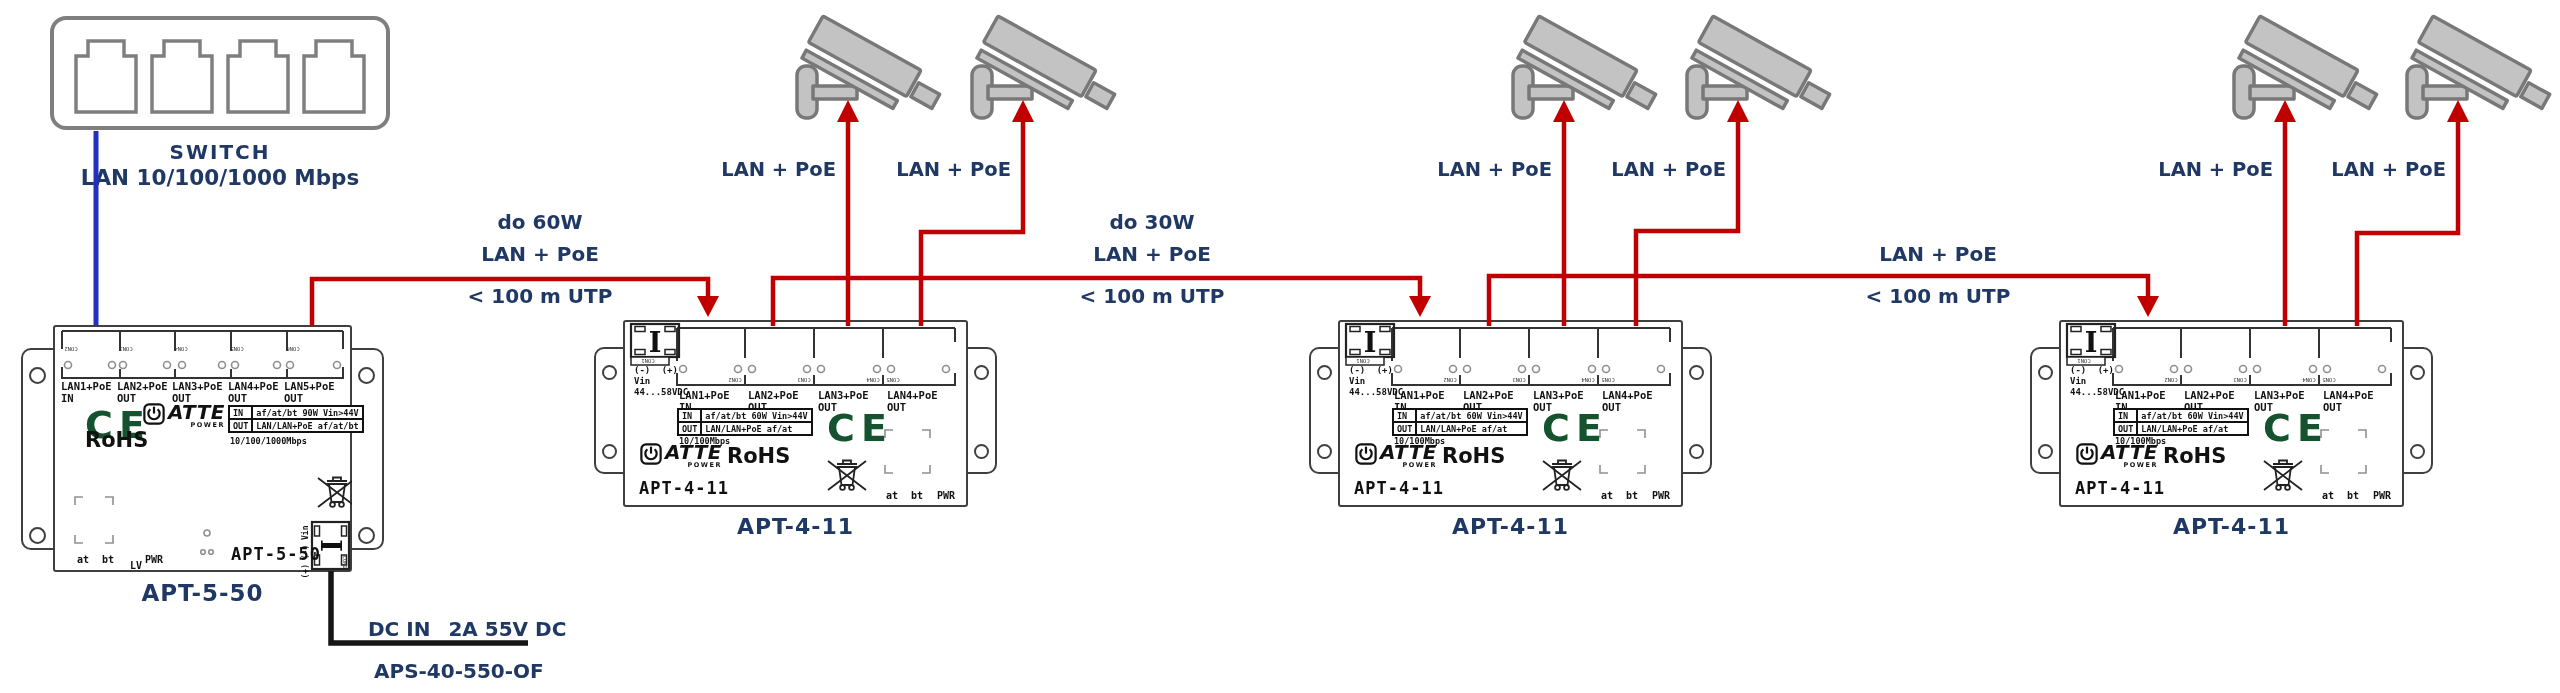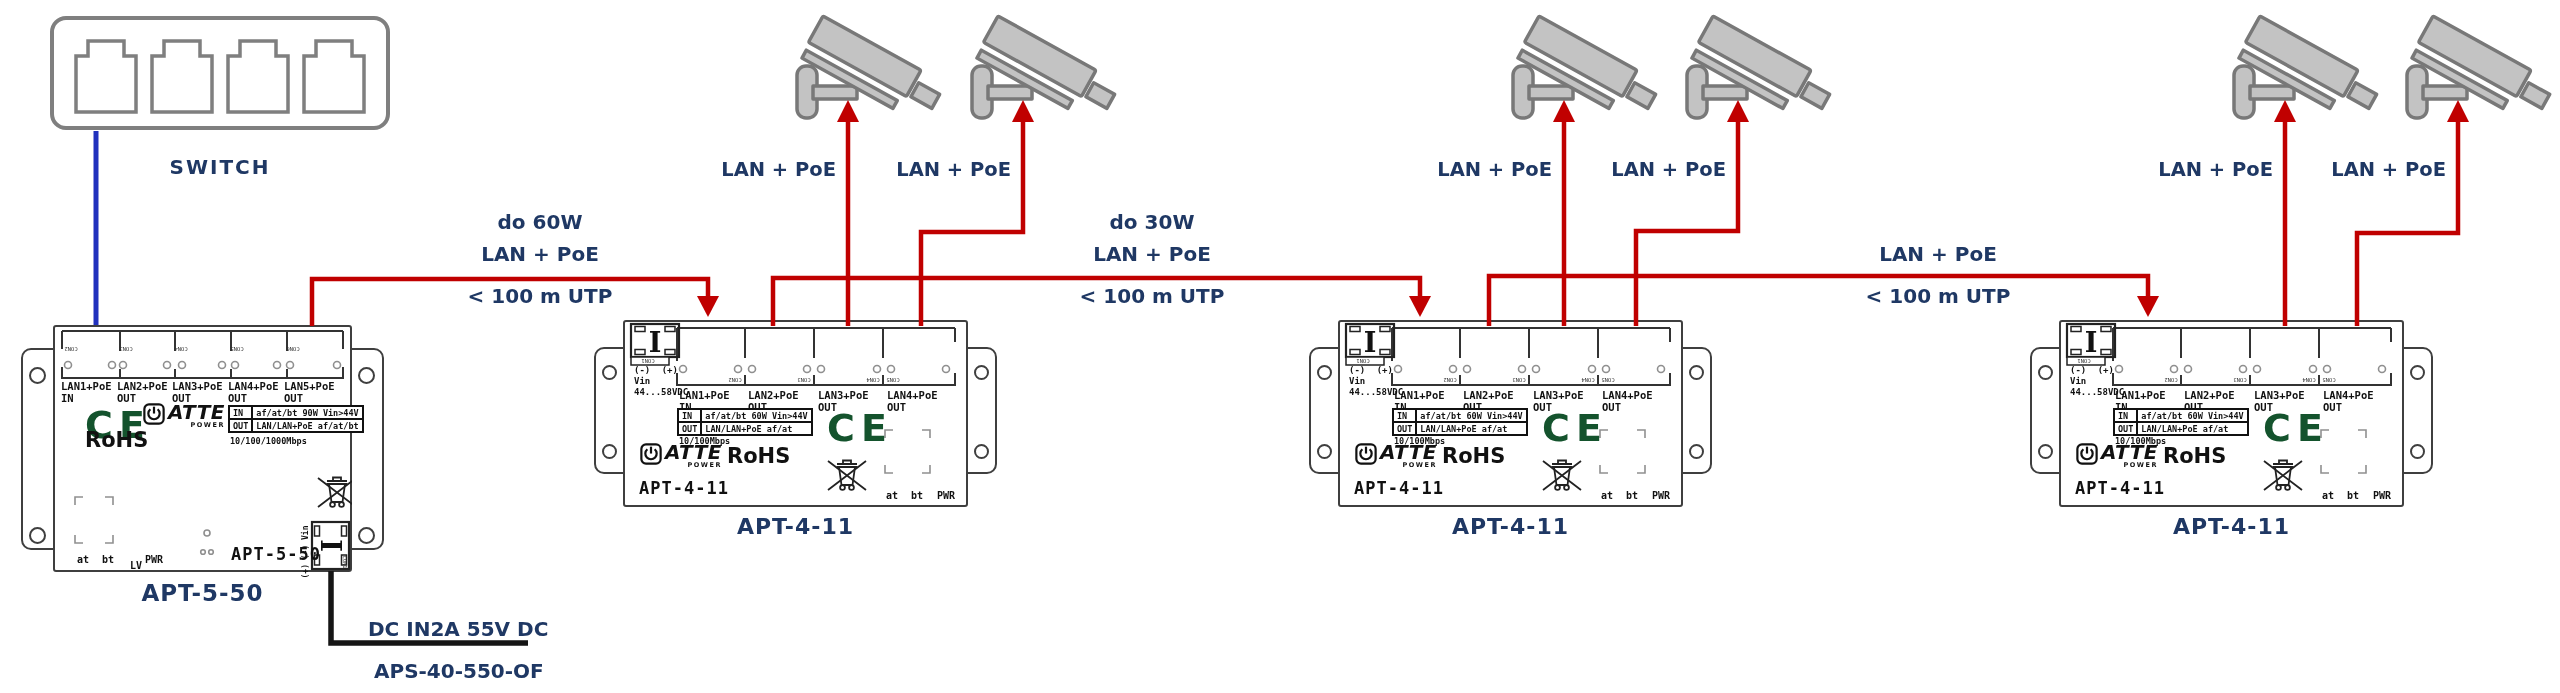--- a/index.html
+++ b/index.html
@@ -53,36 +53,37 @@
 .vtext{position:absolute;z-index:3;font-family:"DejaVu Sans Mono","Liberation Mono",monospace;font-weight:bold;font-size:8px;transform:rotate(-90deg);transform-origin:center;white-space:nowrap;color:#111}
 .caption{font-size:22px;letter-spacing:1px}
 .s22{stroke:#222;stroke-width:2.2;fill:none}
 .s15{stroke:#222;stroke-width:1.5;fill:#fff}
 .br{stroke:#333;stroke-width:2;fill:none}
 .pcirc{stroke:#8f8f8f;stroke-width:1.6;fill:#fff}
 .micro{font-family:"DejaVu Sans Mono","Liberation Mono",monospace;font-size:5.5px;fill:#333}
 .psuI{font-family:"DejaVu Serif","Liberation Serif",serif;font-weight:bold;font-size:27px;fill:#111;text-anchor:middle}
 .weee path,.weee circle{stroke:#222;stroke-width:1.8;fill:none}
 .mark{stroke:#909090;stroke-width:1.6;fill:none}
-.dcrow{display:flex;}
+.dcrow{display:flex;gap:18px}
 </style>
 </head>
 <body>
 
 <div id="canvas">
 
   <div class="switch">
     <svg width="332" height="106" viewBox="0 0 332 106">
       <path class="jack" d="M22,92 V36 H34 V21 H70 V36 H82 V92 Z"></path>
       <path class="jack" d="M98,92 V36 H110 V21 H146 V36 H158 V92 Z"></path>
       <path class="jack" d="M174,92 V36 H186 V21 H222 V36 H234 V92 Z"></path>
       <path class="jack" d="M250,92 V36 H262 V21 H298 V36 H310 V92 Z"></path>
     </svg>
   </div>
-  <div class="nav ctr" style="left:50px;top:155px;width:340px;font-size:20px;letter-spacing:2px">SWITCH</div>
+  <div class="nav ctr" style="left:50px;top:140px;width:340px;font-size:20px;letter-spacing:2px">SWITCH</div>
+  <div class="nav ctr" style="left:30px;top:165px;width:380px;font-size:21.5px">LAN 10/100/1000 Mbps</div>
 
   <div class="nav ctr" style="left:410px;top:210px;width:260px;font-size:20px">do 60W</div>
   <div class="nav ctr" style="left:410px;top:242px;width:260px;font-size:20px">LAN + PoE</div>
   <div class="nav ctr" style="left:410px;top:284px;width:260px;font-size:20px">&lt; 100 m UTP</div>
 
   <div class="nav ctr" style="left:1022px;top:210px;width:260px;font-size:20px">do 30W</div>
   <div class="nav ctr" style="left:1022px;top:242px;width:260px;font-size:20px">LAN + PoE</div>
   <div class="nav ctr" style="left:1022px;top:284px;width:260px;font-size:20px">&lt; 100 m UTP</div>
 
   <div class="nav ctr" style="left:1808px;top:242px;width:260px;font-size:20px">LAN + PoE</div>

